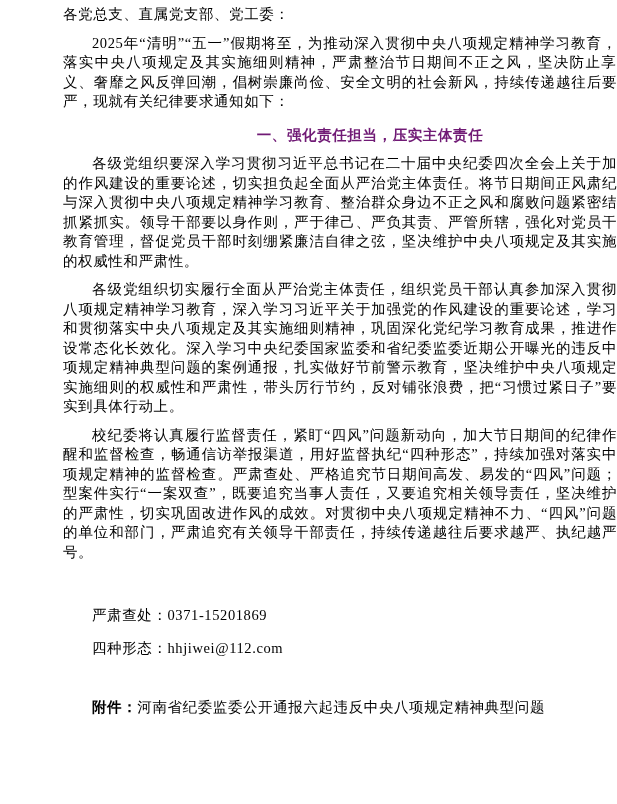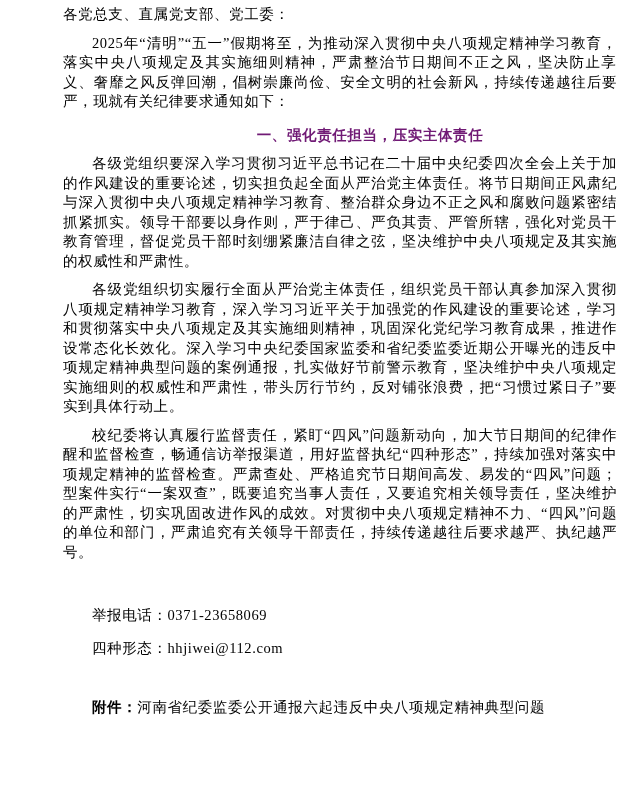--- a/index.html
+++ b/index.html
@@ -63,21 +63,21 @@
   <p class="para">2025年“清明”“五一”假期将至，为推动深入贯彻中央八项规定精神学习教育，持续落实中央八项规定及其实施细则精神，严肃整治节日期间不正之风，坚决防止享乐主义、奢靡之风反弹回潮，倡树崇廉尚俭、安全文明的社会新风，持续传递越往后要求越严，现就有关纪律要求通知如下：</p>
 
   <h3 class="section-heading">一、强化责任担当，压实主体责任</h3>
   <p class="para after-heading">各级党组织要深入学习贯彻习近平总书记在二十届中央纪委四次全会上关于加强党的作风建设的重要论述，切实担负起全面从严治党主体责任。将节日期间正风肃纪工作与深入贯彻中央八项规定精神学习教育、整治群众身边不正之风和腐败问题紧密结合，抓紧抓实。领导干部要以身作则，严于律己、严负其责、严管所辖，强化对党员干部的教育管理，督促党员干部时刻绷紧廉洁自律之弦，坚决维护中央八项规定及其实施细则的权威性和严肃性。</p>
 
   <p class="para after-heading">各级党组织切实履行全面从严治党主体责任，组织党员干部认真参加深入贯彻中央八项规定精神学习教育，深入学习习近平关于加强党的作风建设的重要论述，学习领会和贯彻落实中央八项规定及其实施细则精神，巩固深化党纪学习教育成果，推进作风建设常态化长效化。深入学习中央纪委国家监委和省纪委监委近期公开曝光的违反中央八项规定精神典型问题的案例通报，扎实做好节前警示教育，坚决维护中央八项规定及其实施细则的权威性和严肃性，带头厉行节约，反对铺张浪费，把“习惯过紧日子”要求落实到具体行动上。</p>
 
   <p class="para after-heading">校纪委将认真履行监督责任，紧盯“四风”问题新动向，加大节日期间的纪律作风提醒和监督检查，畅通信访举报渠道，用好监督执纪“四种形态”，持续加强对落实中央八项规定精神的监督检查。严肃查处、严格追究节日期间高发、易发的“四风”问题；对典型案件实行“一案双查”，既要追究当事人责任，又要追究相关领导责任，坚决维护纪律的严肃性，切实巩固改进作风的成效。对贯彻中央八项规定精神不力、“四风”问题突出的单位和部门，严肃追究有关领导干部责任，持续传递越往后要求越严、执纪越严的信号。</p>
 
   <p class="contact-line contact-phone">
-    <span>举报电话：</span><span>0371-23658069</span>
+    <span>严肃查处：</span><span>0371-15201869</span>
   </p>
 
   <p class="contact-line contact-email">
     <span>四种形态：</span><span>hhjiwei@112.com</span>
   </p>
 
   <p class="attachment-line">
     <span class="attachment-label">附件：</span><span>河南省纪委监委公开通报六起违反中央八项规定精神典型问题</span>
   </p>
 

